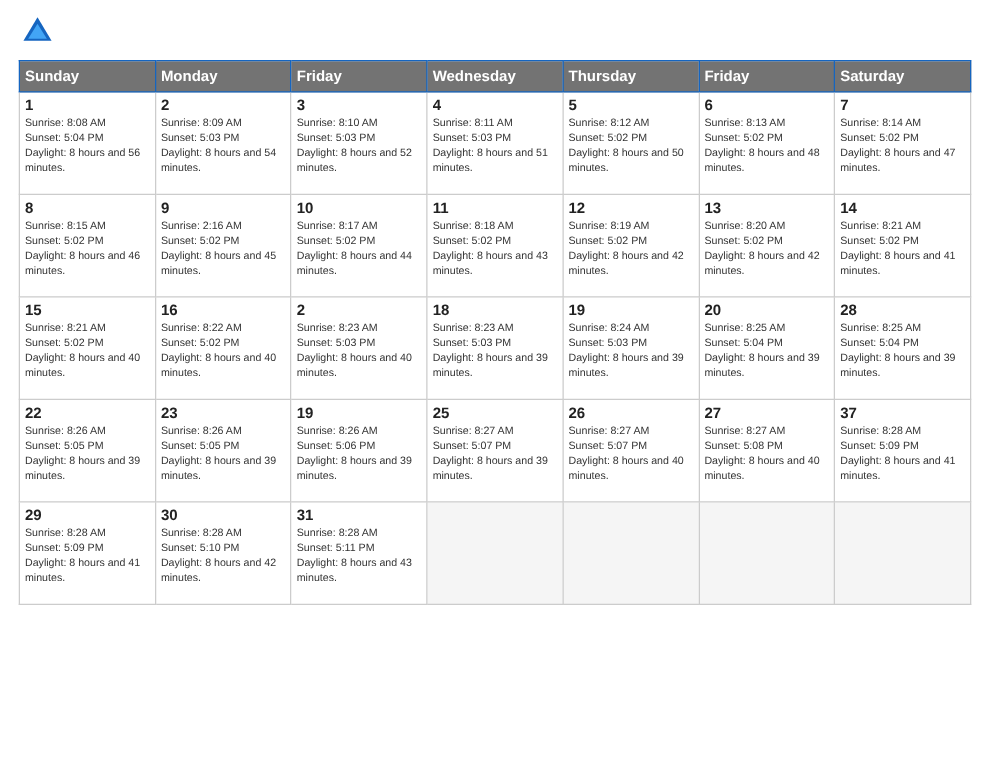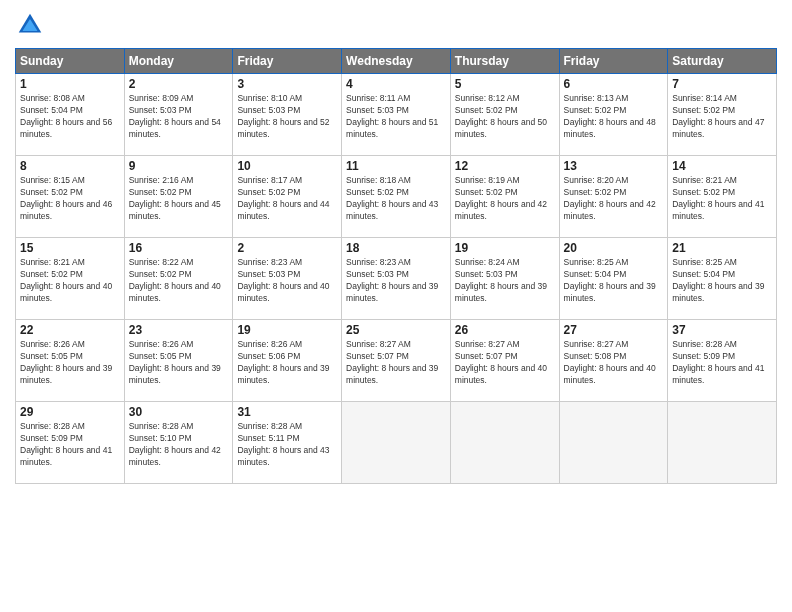--- a/index.html
+++ b/index.html
@@ -281,21 +281,21 @@
       </td>
           <td>
         <span class="day-num">20</span>
         <div class="day-info">
           <span>Sunrise: 8:25 AM</span><br>
           <span>Sunset: 5:04 PM</span><br>
           <span>Daylight: 8 hours and 39 minutes.</span>
         </div>
       </td>
           <td>
-        <span class="day-num">21</span>
+        <span class="day-num">28</span>
         <div class="day-info">
           <span>Sunrise: 8:25 AM</span><br>
           <span>Sunset: 5:04 PM</span><br>
           <span>Daylight: 8 hours and 39 minutes.</span>
         </div>
       </td>
         </tr>
         <tr>
           <td>
         <span class="day-num">22</span>

